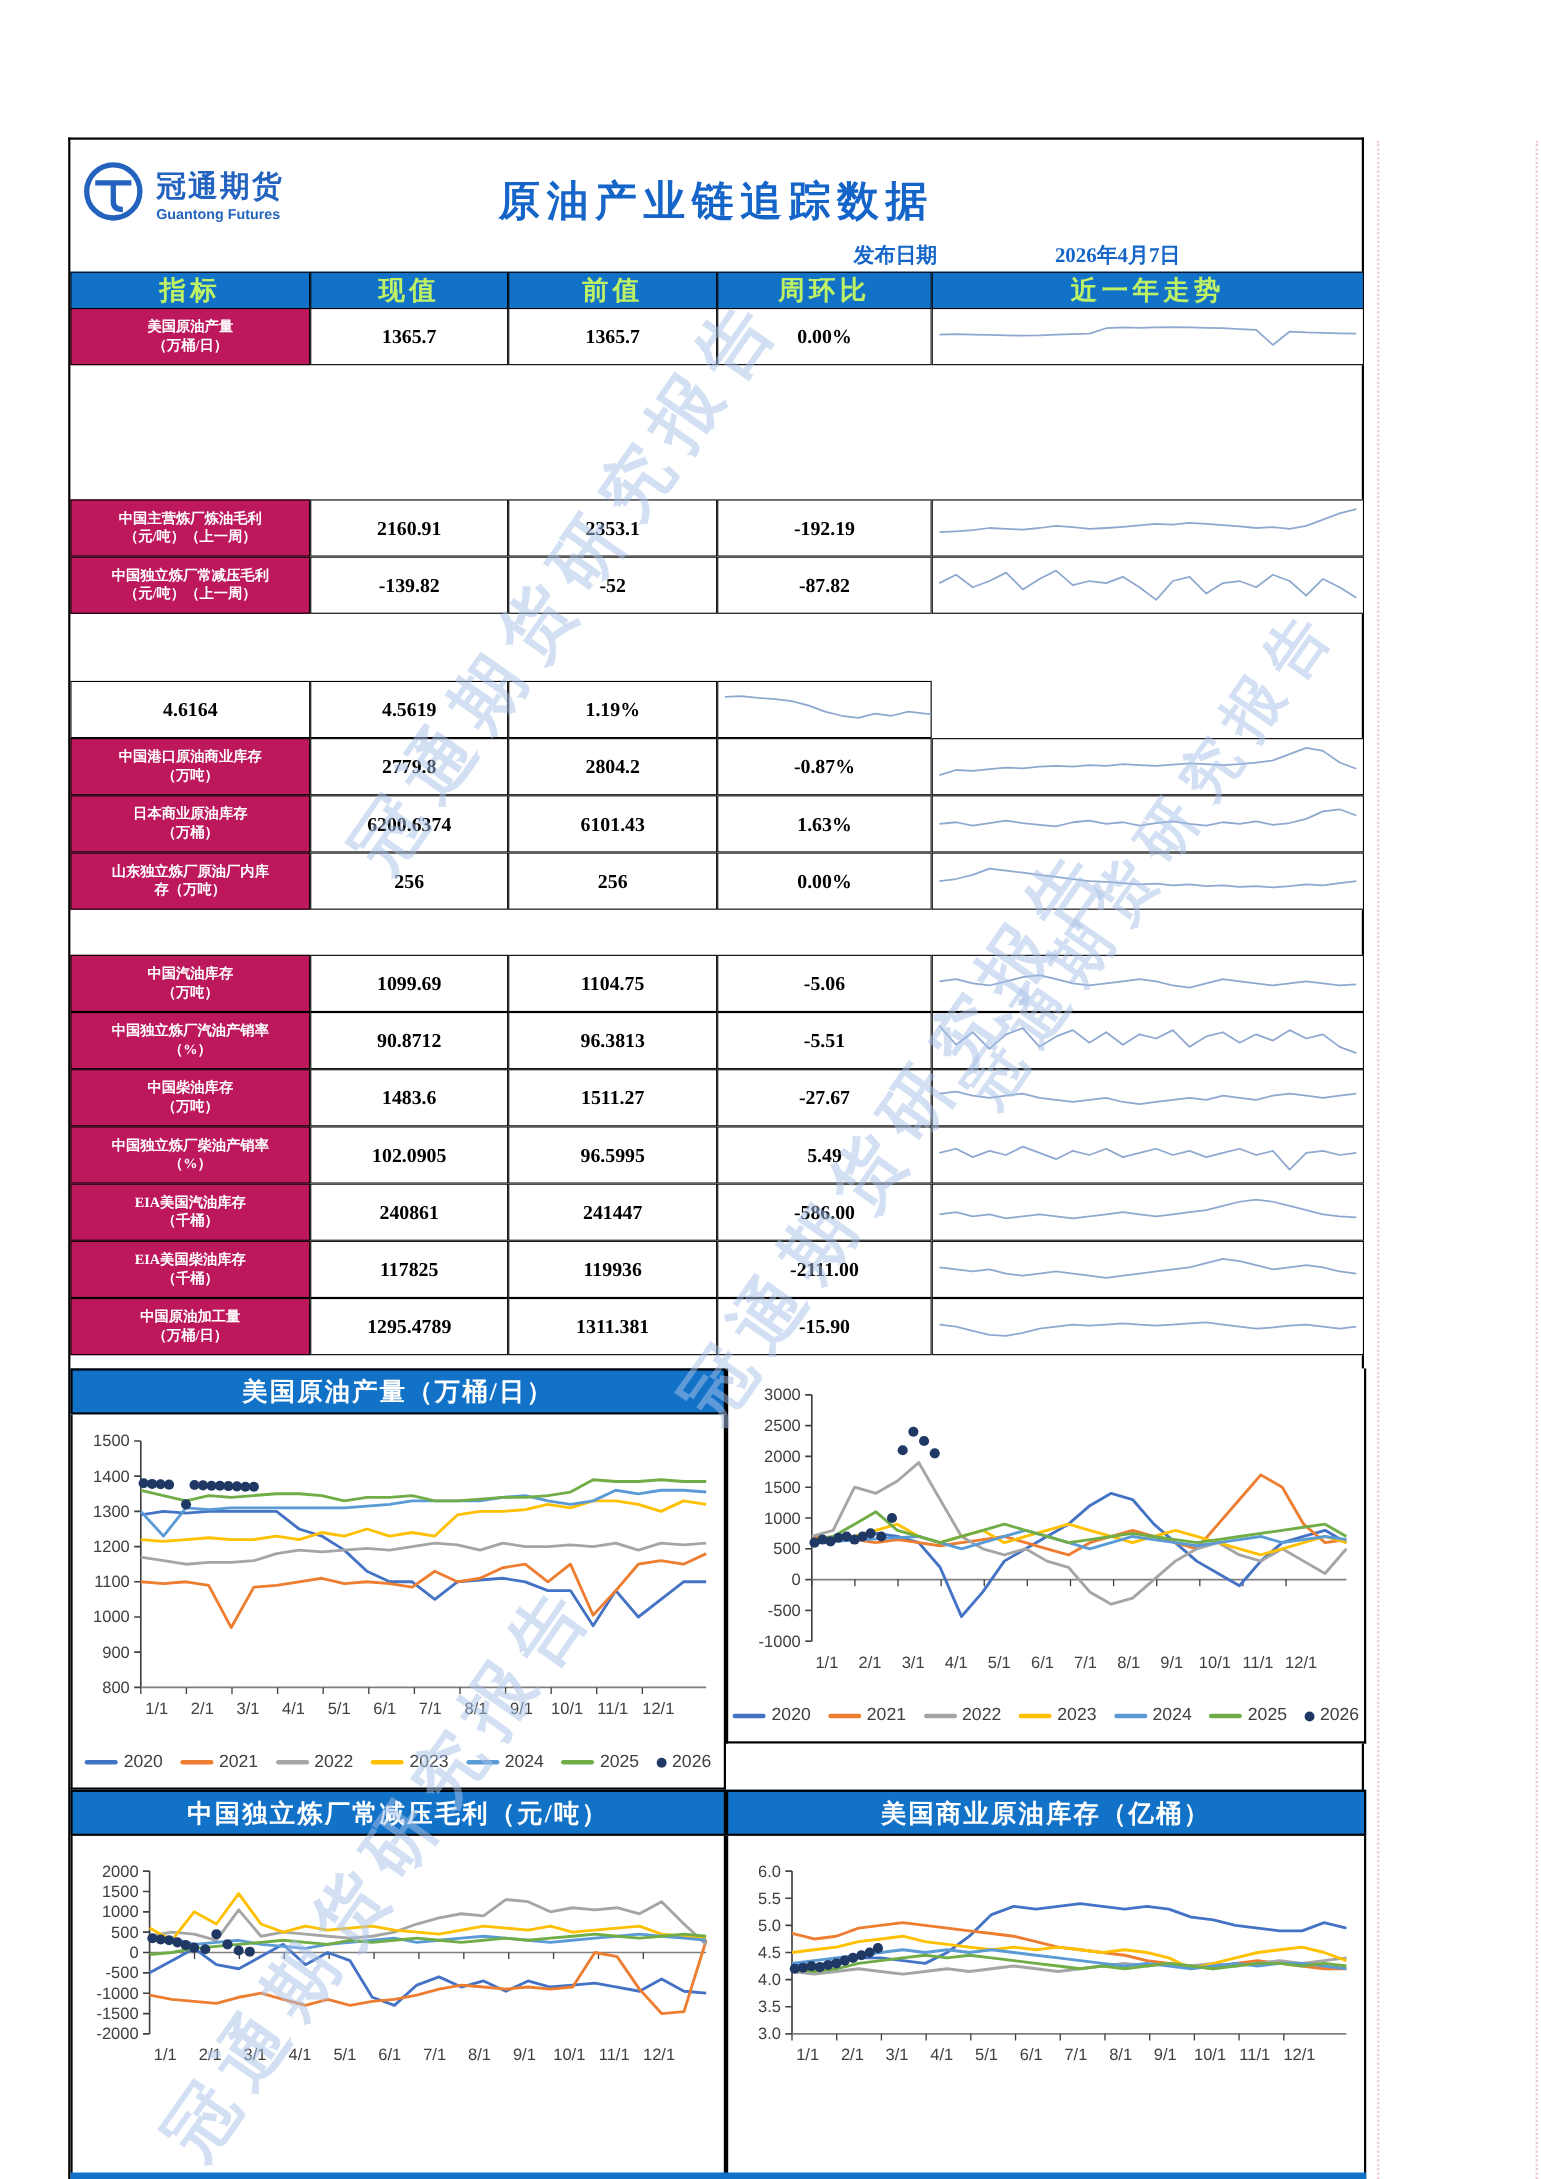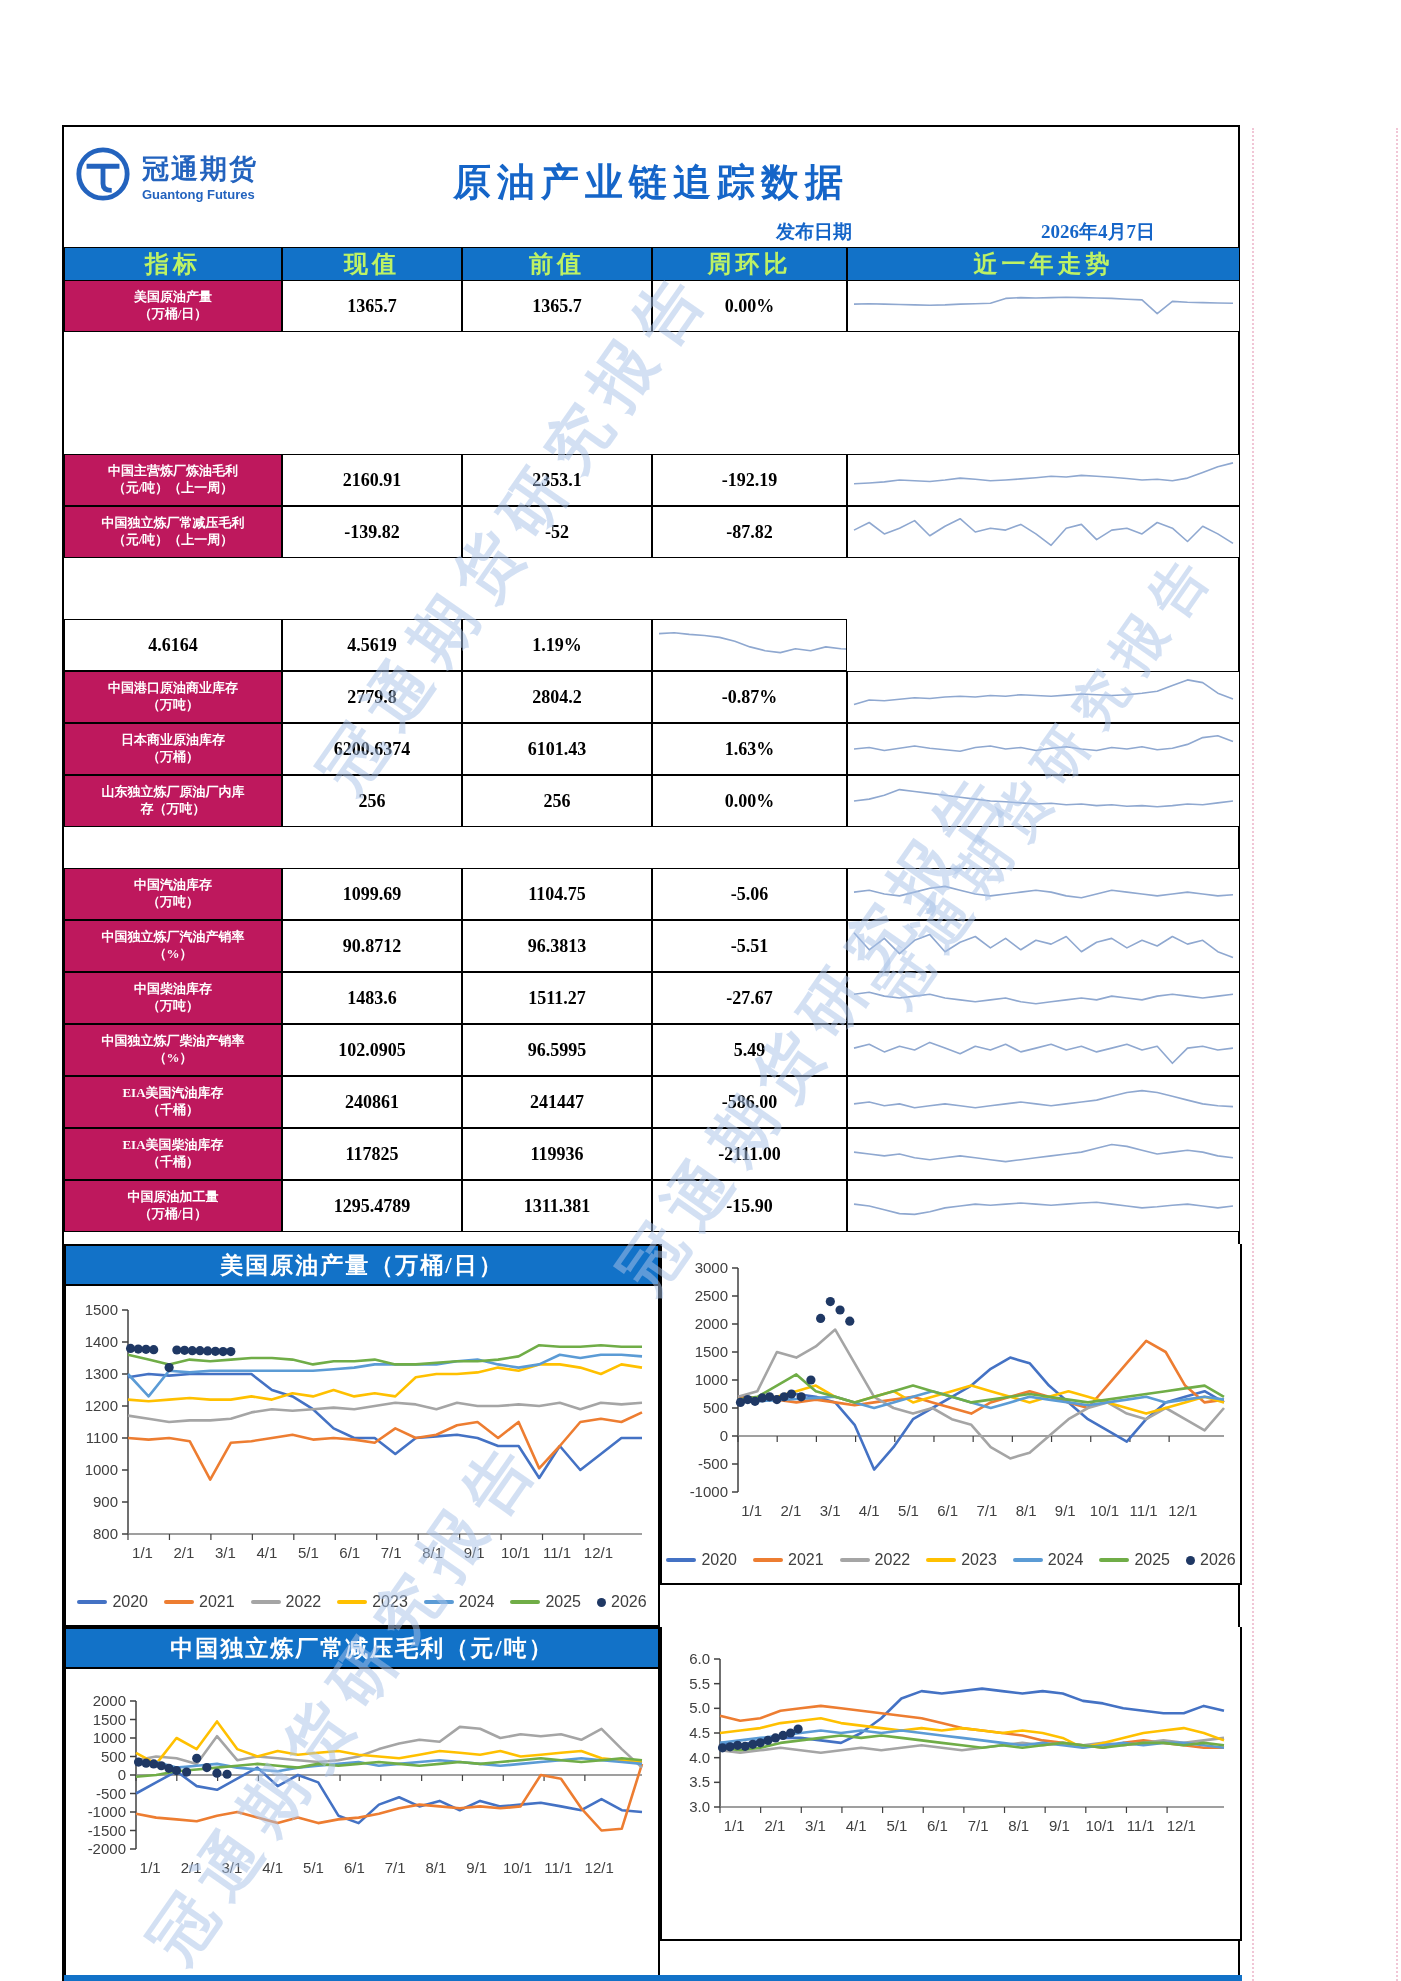--- a/index.html
+++ b/index.html
@@ -5,21 +5,21 @@
   html,body{margin:0;padding:0;background:#fff;}
   body{width:1401px;height:1981px;position:relative;font-family:"Liberation Serif",serif;overflow:hidden;}
   #frame{position:absolute;left:62px;top:125px;width:1178px;height:1856px;border:2px solid #000;border-bottom:none;box-sizing:border-box;background:#fff;}
   
   #logo{position:absolute;left:10px;top:18px;display:flex;align-items:center;gap:10px;}
   #logo .cn{font-size:27px;font-weight:bold;color:#2363BE;font-family:"Liberation Sans",sans-serif;letter-spacing:2px;}
   #logo .en{font-size:13px;font-weight:bold;color:#2363BE;font-family:"Liberation Sans",sans-serif;}
   #doc-title{position:absolute;left:0;top:30px;width:100%;text-align:center;font-size:38px;font-weight:bold;color:#1565C8;letter-spacing:6px;}
   #pubrow{position:absolute;top:92px;left:0;width:100%;font-size:19px;font-weight:bold;color:#1565C8;}
   #pubrow .lab{position:absolute;left:712px;}
-  #pubrow .dat{position:absolute;left:977px;}
+  #pubrow .dat{position:absolute;left:895px;}
   
   #tbl{position:absolute;left:0px;top:120px;width:1176px;}
   .trow{display:grid;grid-template-columns:218px 180px 190px 195px 393px;}
   .hrow{height:33px;}
   .hcell{background:#1272C8;color:#bef264;font-size:24px;font-weight:bold;display:flex;align-items:center;justify-content:center;letter-spacing:4px;border:1px solid #000;}
   .drow{height:52px;}
   .lbl{background:#be185d;color:#fff;font-size:13px;font-weight:bold;text-align:center;display:flex;flex-direction:column;align-items:center;justify-content:center;line-height:1.3;border:1px solid #000;}
   .val{background:#fff;color:#000;font-size:18px;font-weight:bold;display:flex;align-items:center;justify-content:center;border:1px solid #000;}
   .spk{background:#fff;border:1px solid #000;display:flex;align-items:center;}
   .spacer{border-left:0px;}
@@ -516,20 +516,21 @@
             <circle cx="102.89" cy="99.34" r="4.6" fill="#1F3864"></circle>
             <circle cx="110.48" cy="101.56" r="4.6" fill="#1F3864"></circle>
             <circle cx="120.6" cy="103.03999999999999" r="4.6" fill="#1F3864"></circle>
             <circle cx="130.72" cy="89.35" r="4.6" fill="#1F3864"></circle>
             <circle cx="140.84" cy="98.60000000000001" r="4.6" fill="#1F3864"></circle>
             <circle cx="150.96" cy="104.14999999999999" r="4.6" fill="#1F3864"></circle>
             <circle cx="161.07999999999998" cy="105.26" r="4.6" fill="#1F3864"></circle>
           </svg></div>
       </div>
       <div class="panel" style="left: 596px; top: 383px; width: 582px;">
+        <div class="ptitle">美国商业原油库存（亿桶）</div>
         <div class="pbody" style="height: 314px;"><svg width="578" height="310">
             <line x1="58" y1="32" x2="58" y2="180" stroke="#404040" stroke-width="1.5"></line>
             <line x1="52" y1="32" x2="58" y2="32" stroke="#404040" stroke-width="1.5"></line>
             <text x="48" y="37" text-anchor="end" font-size="15" fill="#404040">6.0</text>
             <line x1="52" y1="56.666666666666664" x2="58" y2="56.666666666666664" stroke="#404040" stroke-width="1.5"></line>
             <text x="48" y="61.666666666666664" text-anchor="end" font-size="15" fill="#404040">5.5</text>
             <line x1="52" y1="81.33333333333333" x2="58" y2="81.33333333333333" stroke="#404040" stroke-width="1.5"></line>
             <text x="48" y="86.33333333333333" text-anchor="end" font-size="15" fill="#404040">5.0</text>
             <line x1="52" y1="106" x2="58" y2="106" stroke="#404040" stroke-width="1.5"></line>
             <text x="48" y="111" text-anchor="end" font-size="15" fill="#404040">4.5</text>

